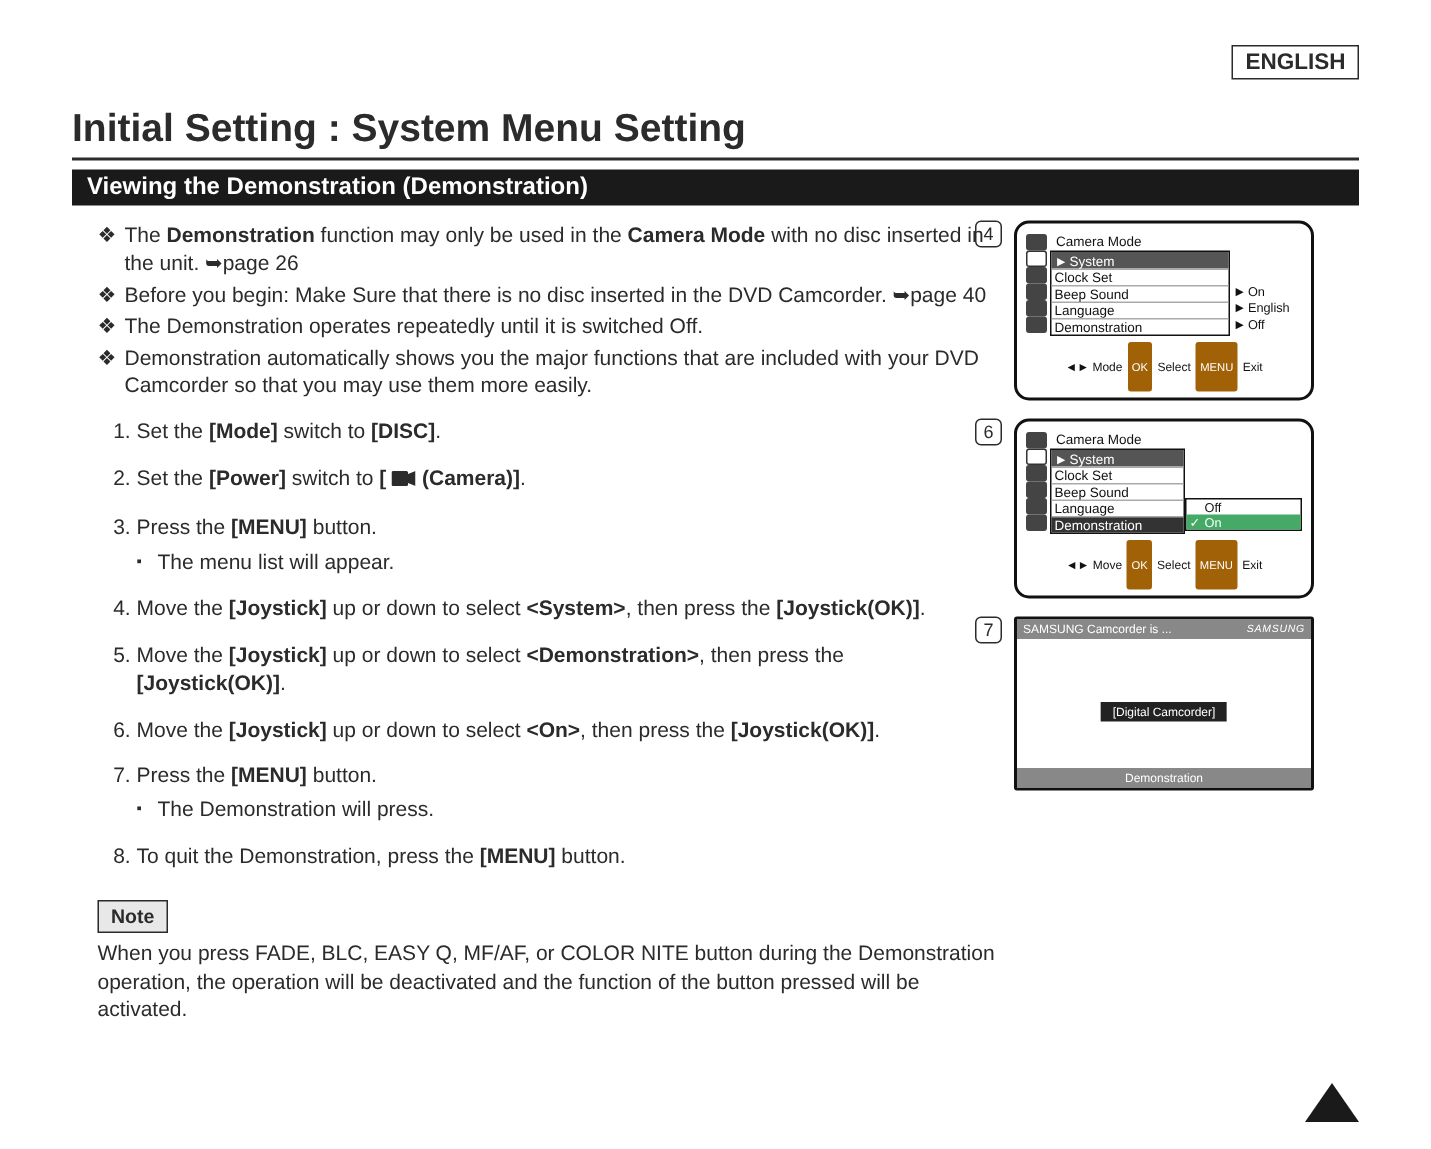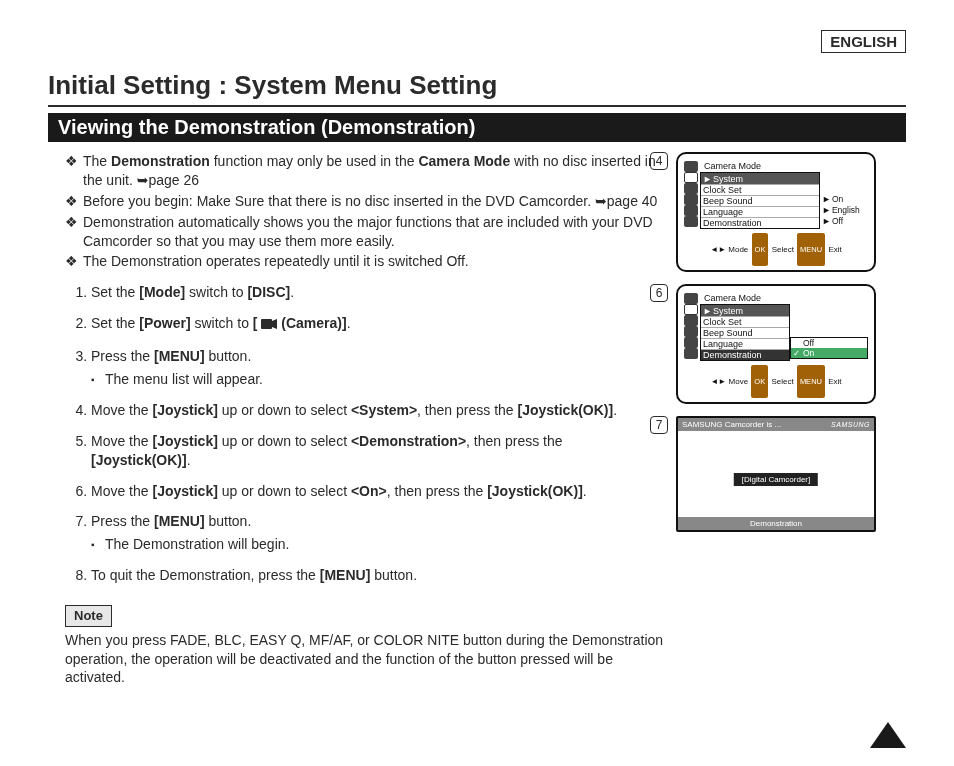--- a/index.html
+++ b/index.html
@@ -1,20 +1,20 @@
 <!DOCTYPE html>
 <html><head>
 <meta charset="utf-8">
 <style>
   * { box-sizing: border-box; margin: 0; padding: 0; }
   html, body { width: 954px; height: 766px; background: #fff; font-family: Arial, Helvetica, sans-serif; color: #2b2b2b; }
   .page { position: relative; width: 954px; height: 766px; padding: 30px 48px 0 48px; }
   .lang-box { position: absolute; top: 30px; right: 48px; border: 1px solid #2b2b2b; padding: 2px 8px; font-weight: bold; font-size: 15px; }
   .title { font-size: 26px; font-weight: bold; margin-top: 40px; padding-bottom: 4px; border-bottom: 2px solid #2b2b2b; }
-  .subtitle-bar { background: #1a1a1a; color: #fff; font-weight: bold; font-size: 20px; padding: 3px 10px; margin-top: 6px; }
+  .subtitle-bar { background: #1a1a1a; color: #fff; font-weight: bold; font-size: 16px; padding: 3px 10px; margin-top: 6px; }
   .content { display: flex; margin-top: 10px; margin-left: 17px; }
   .left { flex: 1; padding-right: 12px; font-size: 14px; line-height: 1.35; }
   .right { width: 230px; }
   ul.bullets { list-style: none; padding-left: 18px; }
   ul.bullets > li::before { content: "❖"; position: absolute; margin-left: -18px; }
   ul.bullets > li { position: relative; margin-bottom: 2px; }
   ol.steps { list-style: decimal; padding-left: 26px; margin-top: 12px; }
   ol.steps > li { margin-bottom: 12px; }
   ol.steps ul { list-style: none; padding-left: 14px; margin-top: 4px; }
   ol.steps ul li::before { content: "▪"; position: absolute; margin-left: -14px; font-size: 10px; top: 3px; }
@@ -62,22 +62,22 @@
   <div class="subtitle-bar">Viewing the Demonstration (Demonstration)</div>
 
   <div class="content">
     <div class="left">
 
       <ul class="bullets">
         <li>
           <span>The </span><b>Demonstration</b><span> function may only be used in the </span><b>Camera Mode</b><span> with no disc inserted in the unit. ➥page 26</span>
         </li>
         <li>Before you begin: Make Sure that there is no disc inserted in the DVD Camcorder. ➥page 40</li>
+        <li>The Demonstration operates repeatedly until it is switched Off.</li>
         <li>Demonstration automatically shows you the major functions that are included with your DVD Camcorder so that you may use them more easily.</li>
-        <li>The Demonstration operates repeatedly until it is switched Off.</li>
       </ul>
 
       <ol class="steps">
         <li>
           <span>Set the </span><b>[Mode]</b><span> switch to </span><b>[DISC]</b><span>.</span>
         </li>
         <li>
           <span>Set the </span><b>[Power]</b><span> switch to </span><b><span>[ </span><span class="icon-cam"><svg viewBox="0 0 16 12">
                   <rect x="0" y="1" width="11" height="10" rx="1" fill="#2b2b2b"></rect>
                   <polygon points="11,3 16,1 16,11 11,9" fill="#2b2b2b"></polygon>
@@ -94,21 +94,21 @@
         </li>
         <li>
           <span>Move the </span><b>[Joystick]</b><span> up or down to select </span><b>&lt;Demonstration&gt;</b><span>, then press the </span><b>[Joystick(OK)]</b><span>.</span>
         </li>
         <li>
           <span>Move the </span><b>[Joystick]</b><span> up or down to select </span><b>&lt;On&gt;</b><span>, then press the </span><b>[Joystick(OK)]</b><span>.</span>
         </li>
         <li>
           <span>Press the </span><b>[MENU]</b><span> button.</span>
           <ul>
-              <li>The Demonstration will begin.</li>
+              <li>The Demonstration will press.</li>
             </ul>
         </li>
         <li>
           <span>To quit the Demonstration, press the </span><b>[MENU]</b><span> button.</span>
         </li>
       </ol>
 
       <div class="note-box">Note</div>
       <div class="note-text">When you press FADE, BLC, EASY Q, MF/AF, or COLOR NITE button during the Demonstration operation, the operation will be deactivated and the function of the button pressed will be activated.</div>
     </div>

